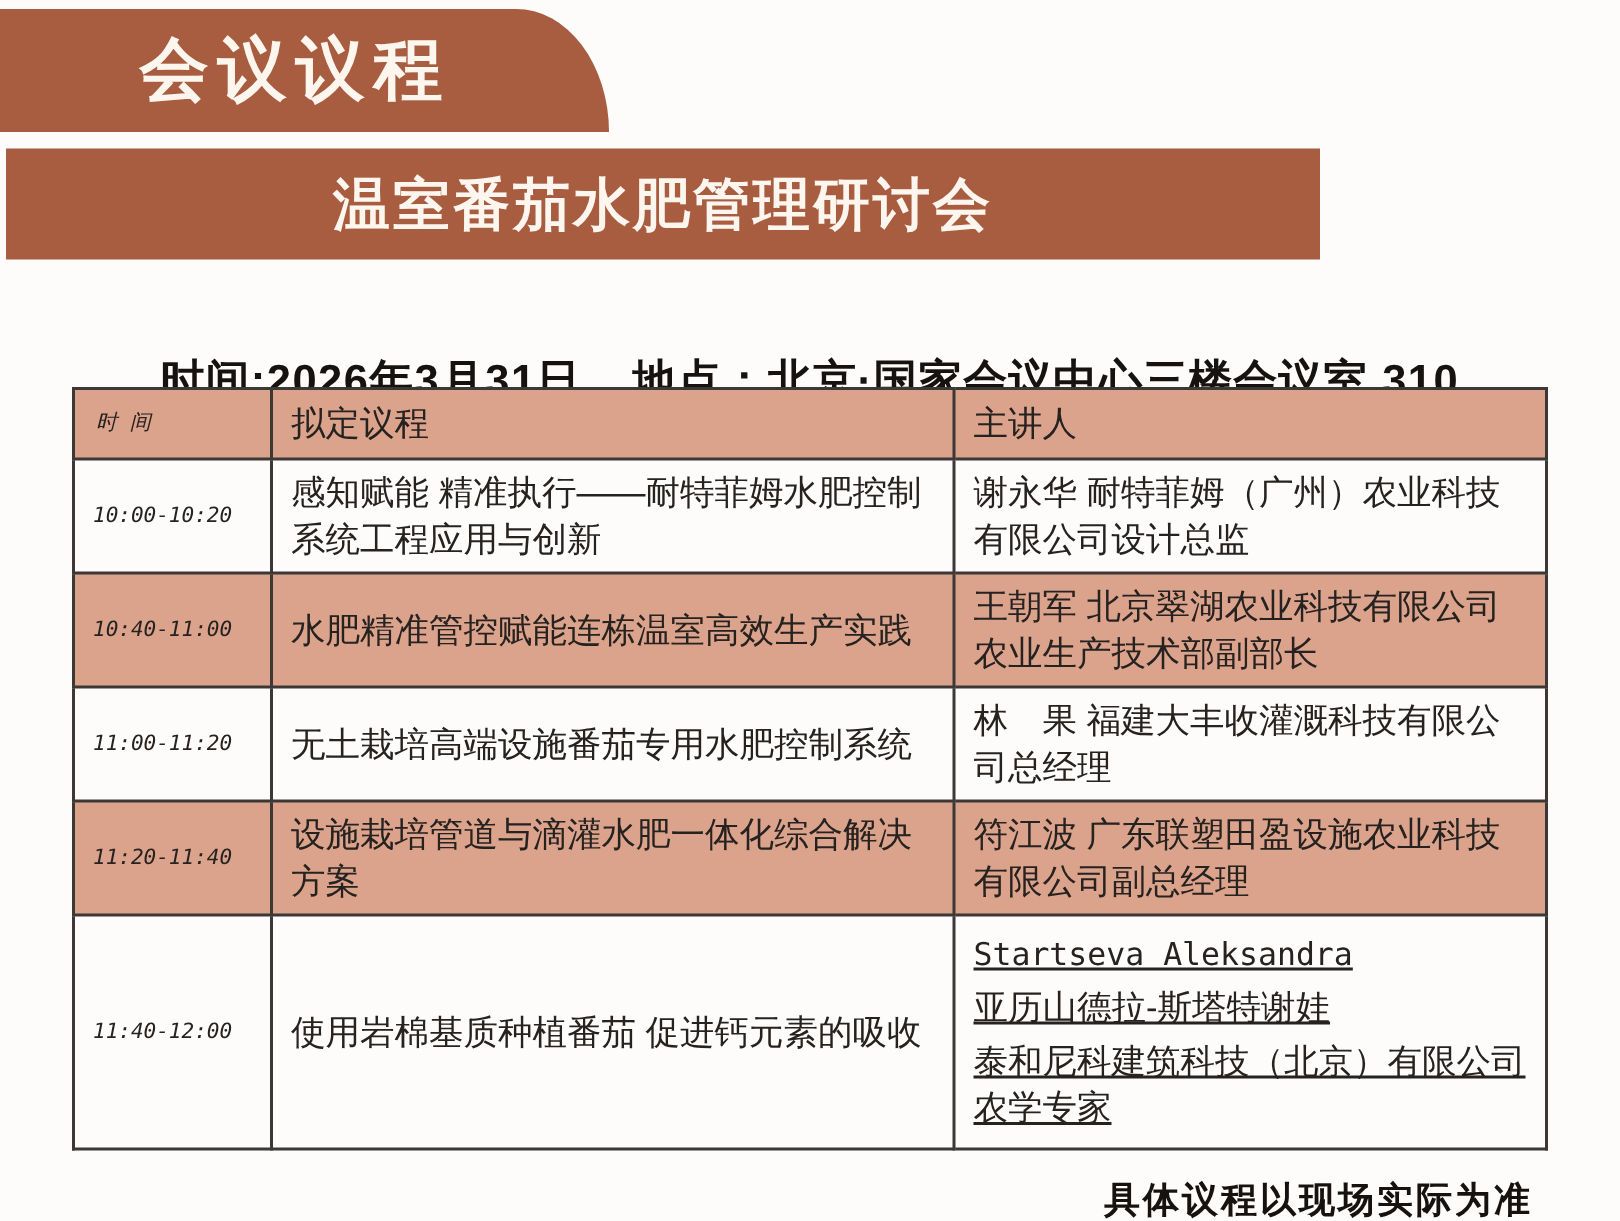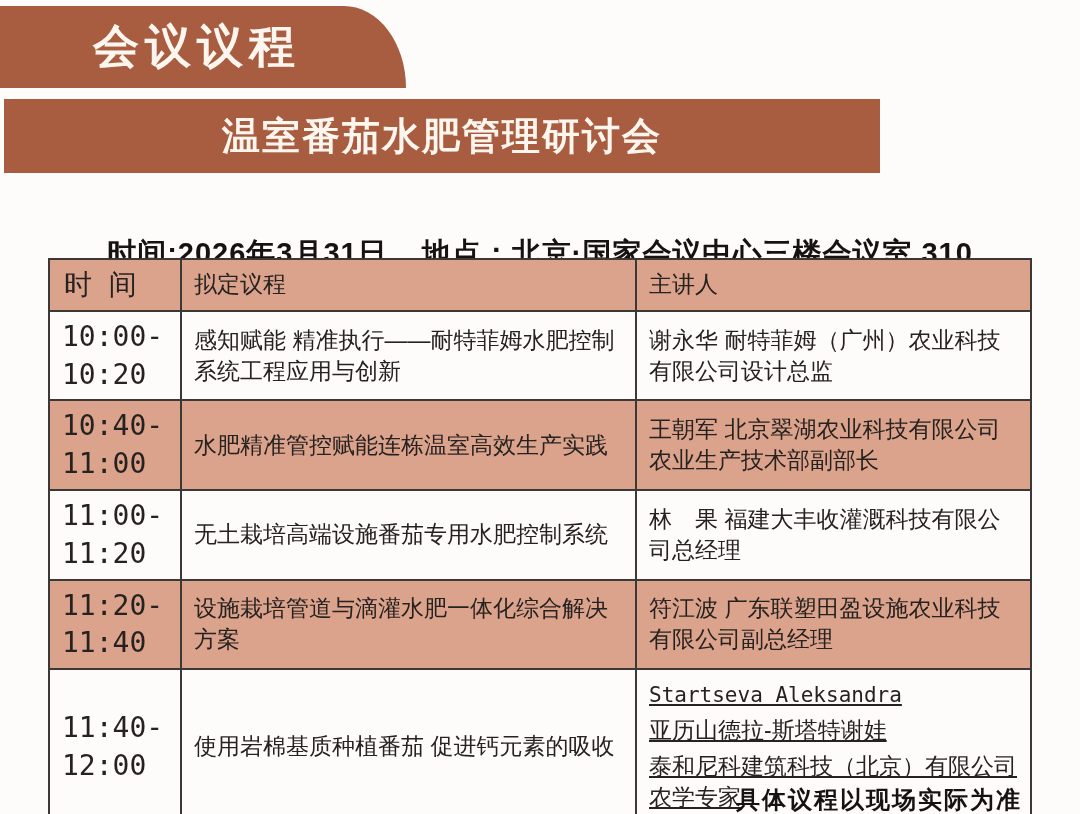--- a/index.html
+++ b/index.html
@@ -69,22 +69,23 @@
   tbody tr:nth-child(1){height:67px;}
   tbody tr:nth-child(2){height:60px;}
   tbody tr:nth-child(3){height:73px;}
   tbody tr:nth-child(4){height:67px;}
   tbody tr:nth-child(5){height:73px;}
   tbody tr:nth-child(6){height:143px;}
   tbody tr:nth-child(even){background:var(--tint);}
   .c-time{
     text-align:center;
     font-family:"DejaVu Sans Mono","Liberation Mono",monospace;
-    font-size:28px;
+    font-size:14px;
     padding:6px 4px;
+    font-style:italic;
   }
   .sp-line{margin:5px 0;text-decoration:underline;}
   .sp-line.mono{
     font-family:"DejaVu Sans Mono","Liberation Mono",monospace;
     font-size:21px;
   }
   .footer-note{
     position:absolute;right:58px;top:784px;
     font-size:24px;font-weight:bold;color:#151210;
     letter-spacing:2px;

